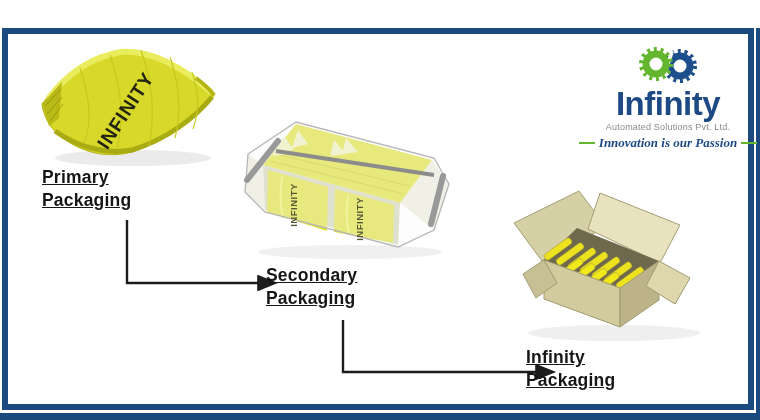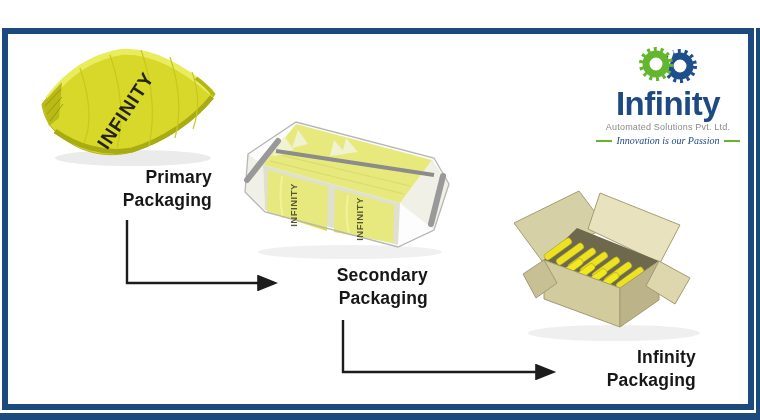--- a/index.html
+++ b/index.html
@@ -10,47 +10,47 @@
   svg { font-family:"Liberation Sans",sans-serif; }
 
   
   .frame { position:absolute; left:2px; top:28px; right:6px; bottom:10px;
            border:6px solid var(--c-navy,#1b4a7e); }
   .edge-right  { position:absolute; top:28px; right:0; width:4px; bottom:0; background:var(--c-navy,#1b4a7e); }
   .edge-bottom { position:absolute; left:0; right:0; bottom:0; height:7px; background:var(--c-navy,#1b4a7e); }
 
   
   .stage-label {
-    position:absolute; width:170px; text-align:right;
+    position:absolute; width:170px; text-align:left;
     font-size:17.5px; font-weight:700; line-height:1.3; color:#161616;
-    letter-spacing:.2px; white-space:pre-line;
+    letter-spacing:.2px; white-space:pre-line;text-decoration:underline;
   }
   .label-primary   { left:42px;  top:166px; }
-  .label-secondary { left:258px; top:264px; }
+  .label-secondary { left:266px; top:264px; }
   .label-tertiary  { left:526px; top:346px; }
 
   
   .illus { position:absolute; }
   .illus-primary   { left:28px;  top:42px; }
   .illus-secondary { left:238px; top:110px; }
   .illus-tertiary  { left:494px; top:183px; }
 
   
   .arrows { position:absolute; left:0; top:0; pointer-events:none; }
 
   
   .logo { position:absolute; left:585px; top:42px; width:166px;
           display:flex; flex-direction:column; align-items:center; }
   .logo-name { font-size:33px; font-weight:700; color:var(--c-logo-blue,#1d4a85);
                line-height:1; margin-top:-5px; letter-spacing:-0.5px; }
   .logo-sub  { font-size:9px; color:#8a8a8a; margin-top:2px; letter-spacing:.2px; white-space:nowrap; }
   .logo-tagline { display:flex; align-items:center; gap:4px; margin-top:3px; }
   .logo-tagline .dash { width:16px; height:2px; background:var(--c-logo-green,#64b62e); }
-  .logo-tagline .tag-text { font-family:"Liberation Serif",serif; font-style:italic; font-weight:400;
-                            font-size:10px; color:var(--c-logo-blue,#1d4a85); white-space:nowrap; }
+  .logo-tagline .tag-text { font-family:"Liberation Serif",serif; font-style:italic; font-weight:700;
+                            font-size:13px; color:var(--c-logo-blue,#1d4a85); white-space:nowrap; }
 </style>
 </head>
 <body>
 
 <div class="canvas">
 
   <div class="frame"></div>
   <div class="edge-right"></div>
   <div class="edge-bottom"></div>
 

